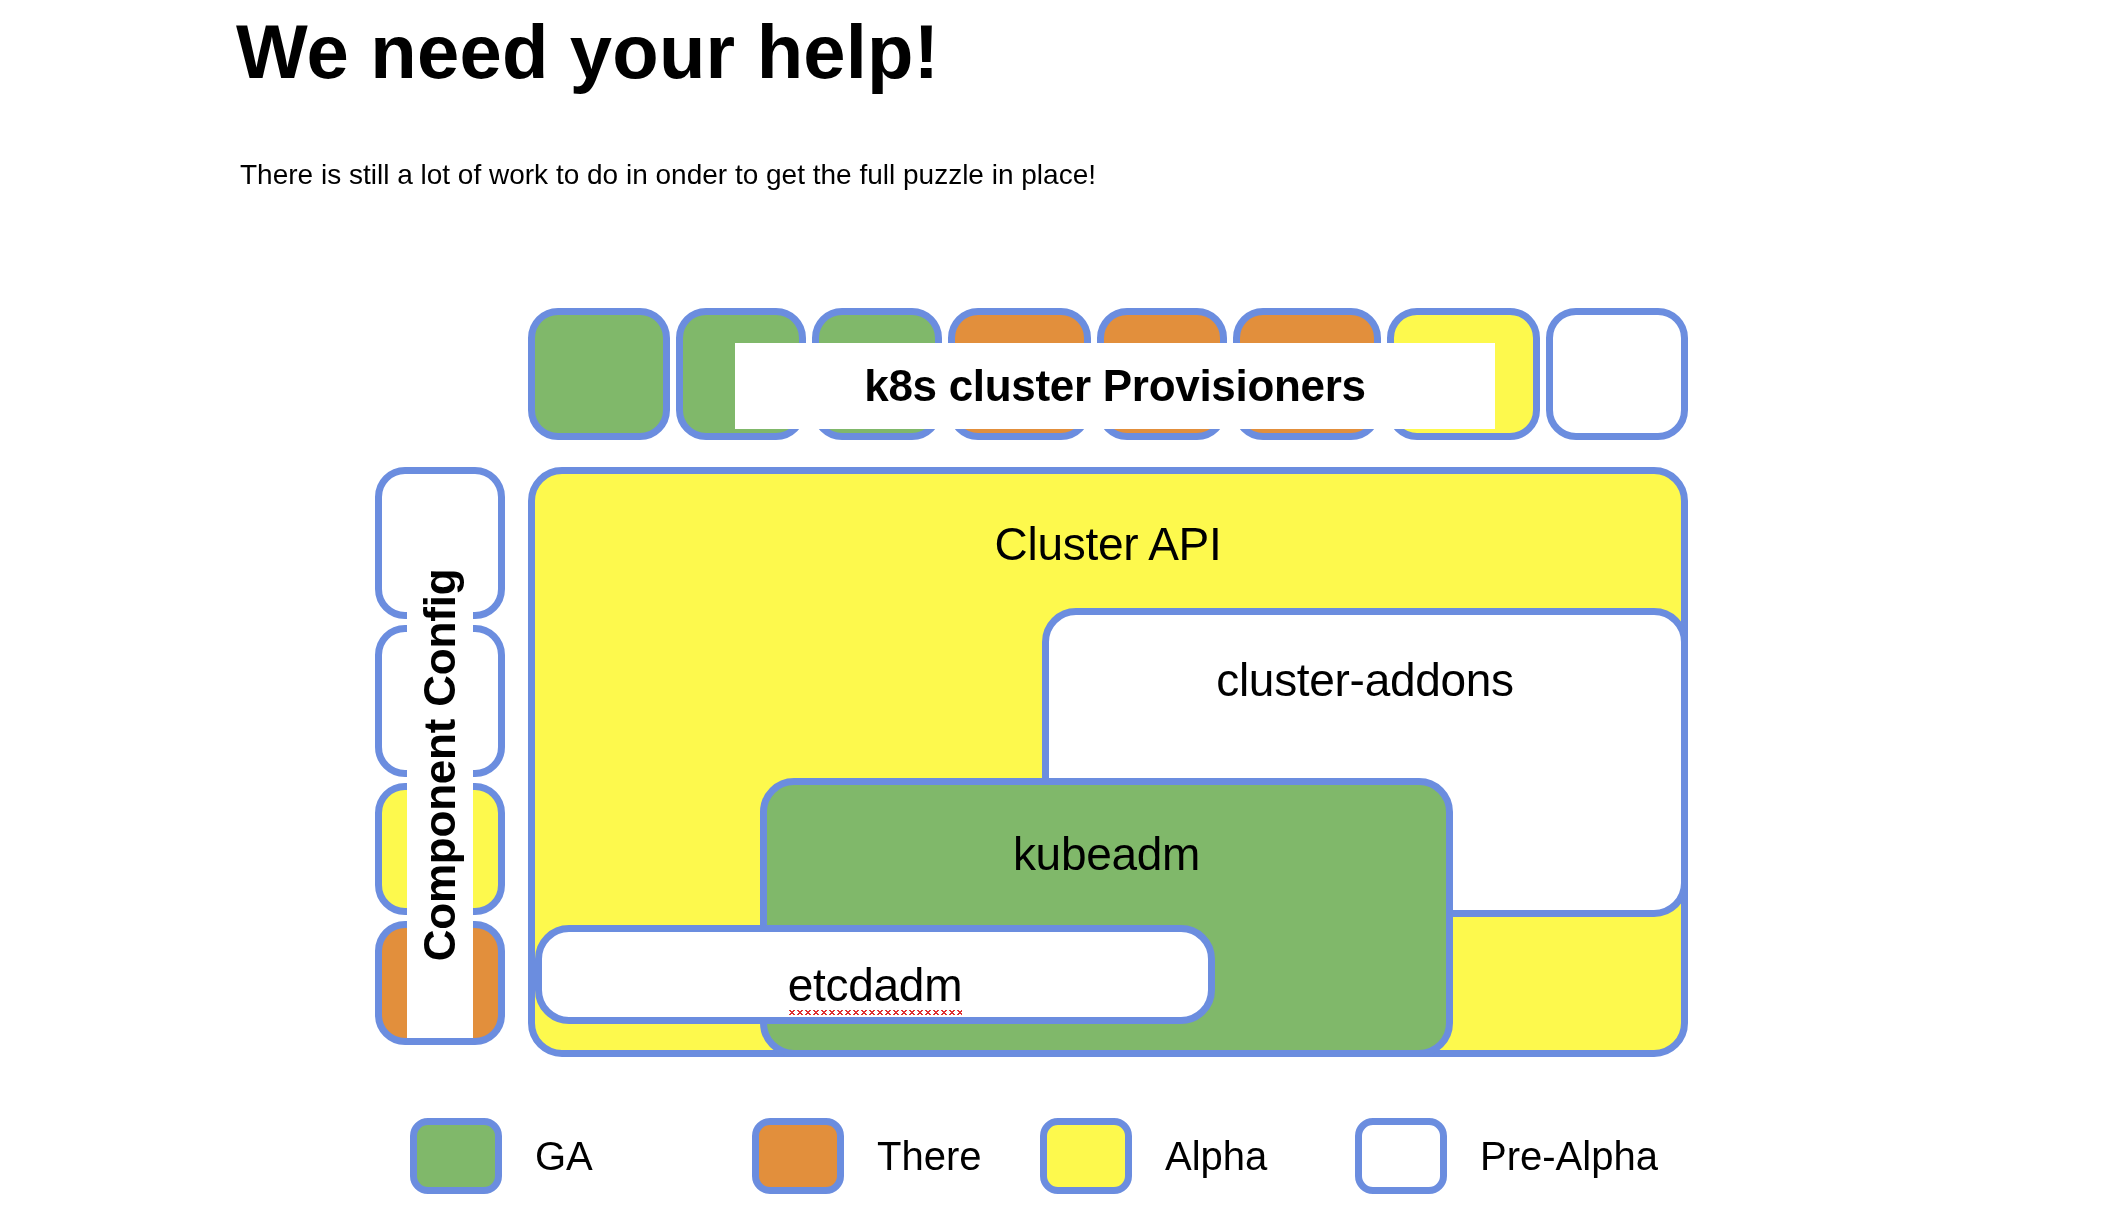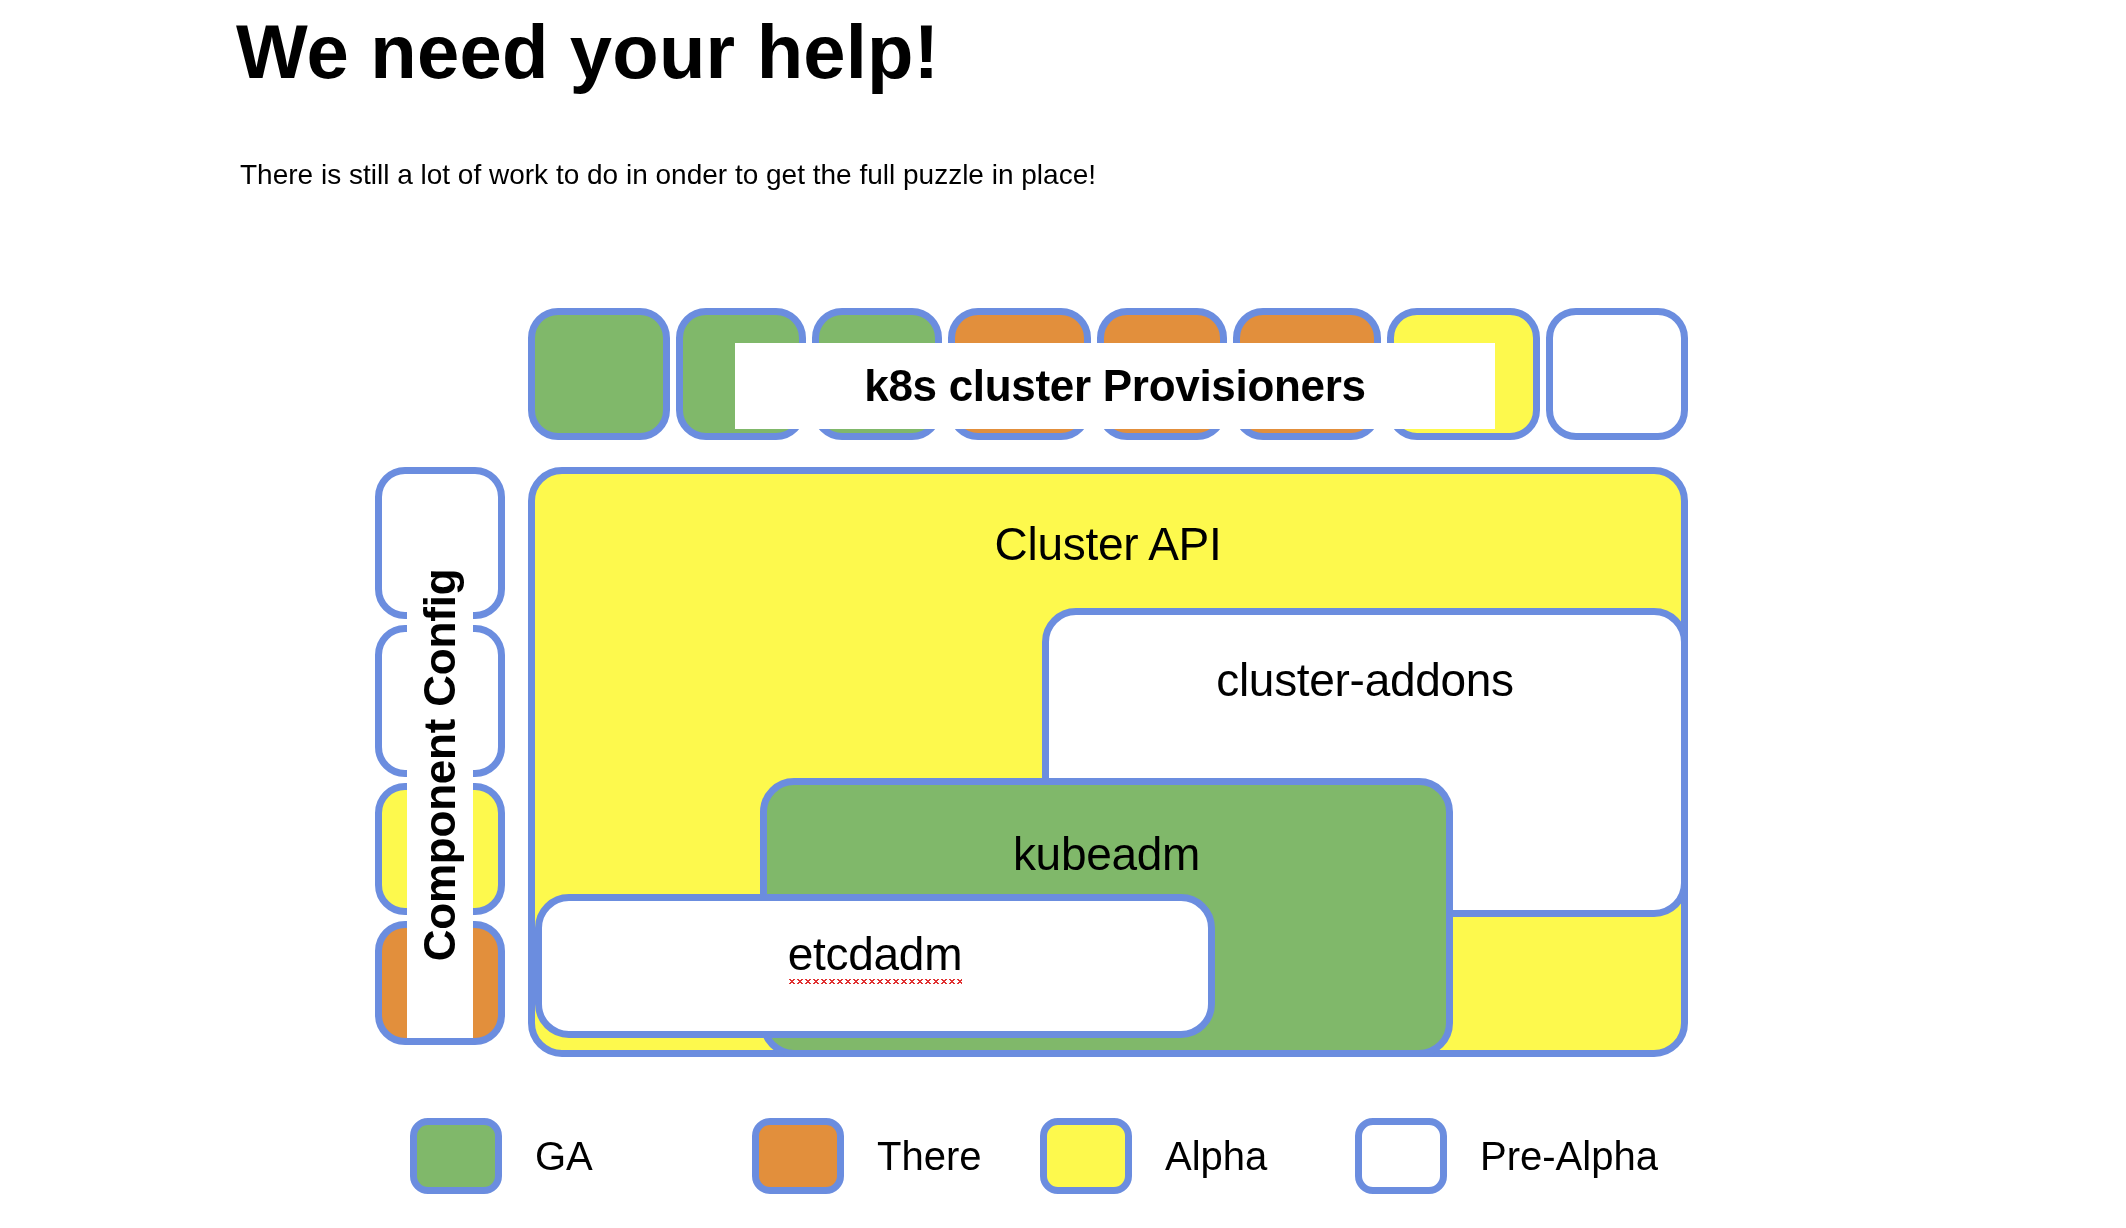--- a/index.html
+++ b/index.html
@@ -110,21 +110,21 @@
   #box-cluster-api {
     left: 528px; top: 467px; width: 1160px; height: 590px;
   }
   #box-cluster-addons {
     left: 1042px; top: 608px; width: 646px; height: 309px;
   }
   #box-kubeadm {
     left: 760px; top: 778px; width: 693px; height: 279px;
   }
   #box-etcdadm {
-    left: 535px; top: 894px; width: 680px; height: 144px;
+    left: 535px; top: 925px; width: 680px; height: 99px;
   }
 
   .box-label {
     position: absolute;
     left: 0;
     width: 100%;
     text-align: center;
     font-size: 46px;
     font-weight: normal;
     letter-spacing: -0.3px;

